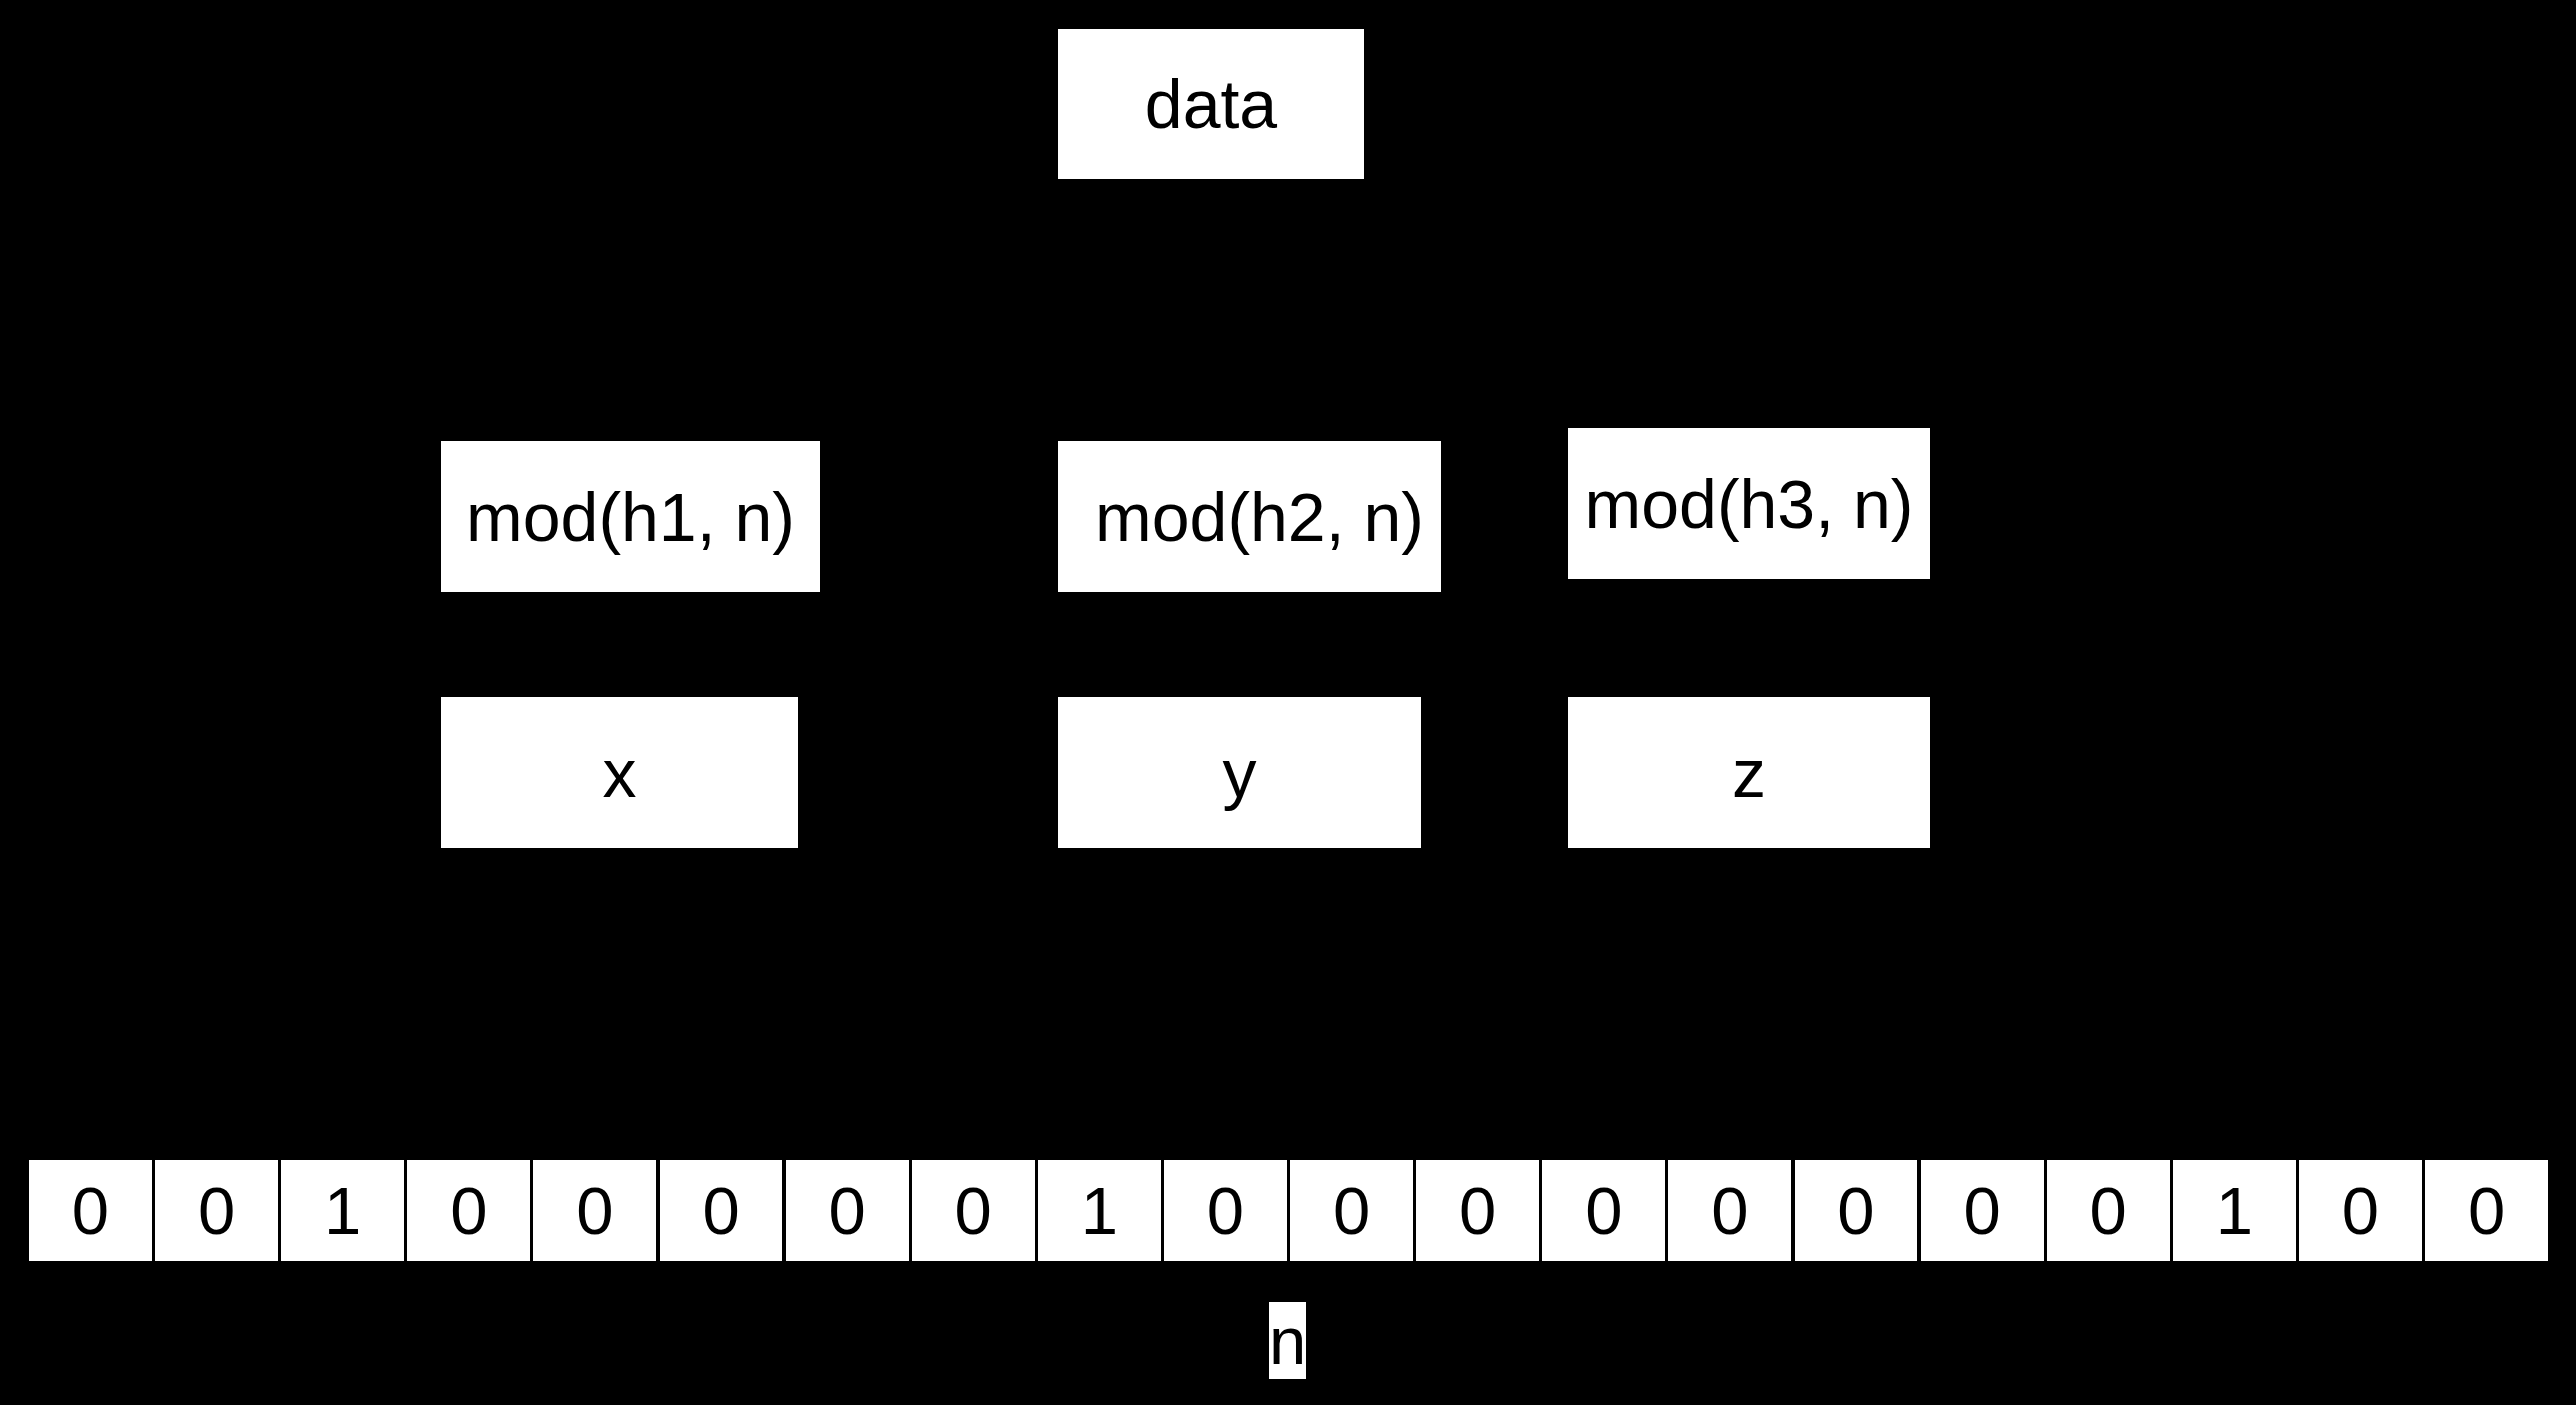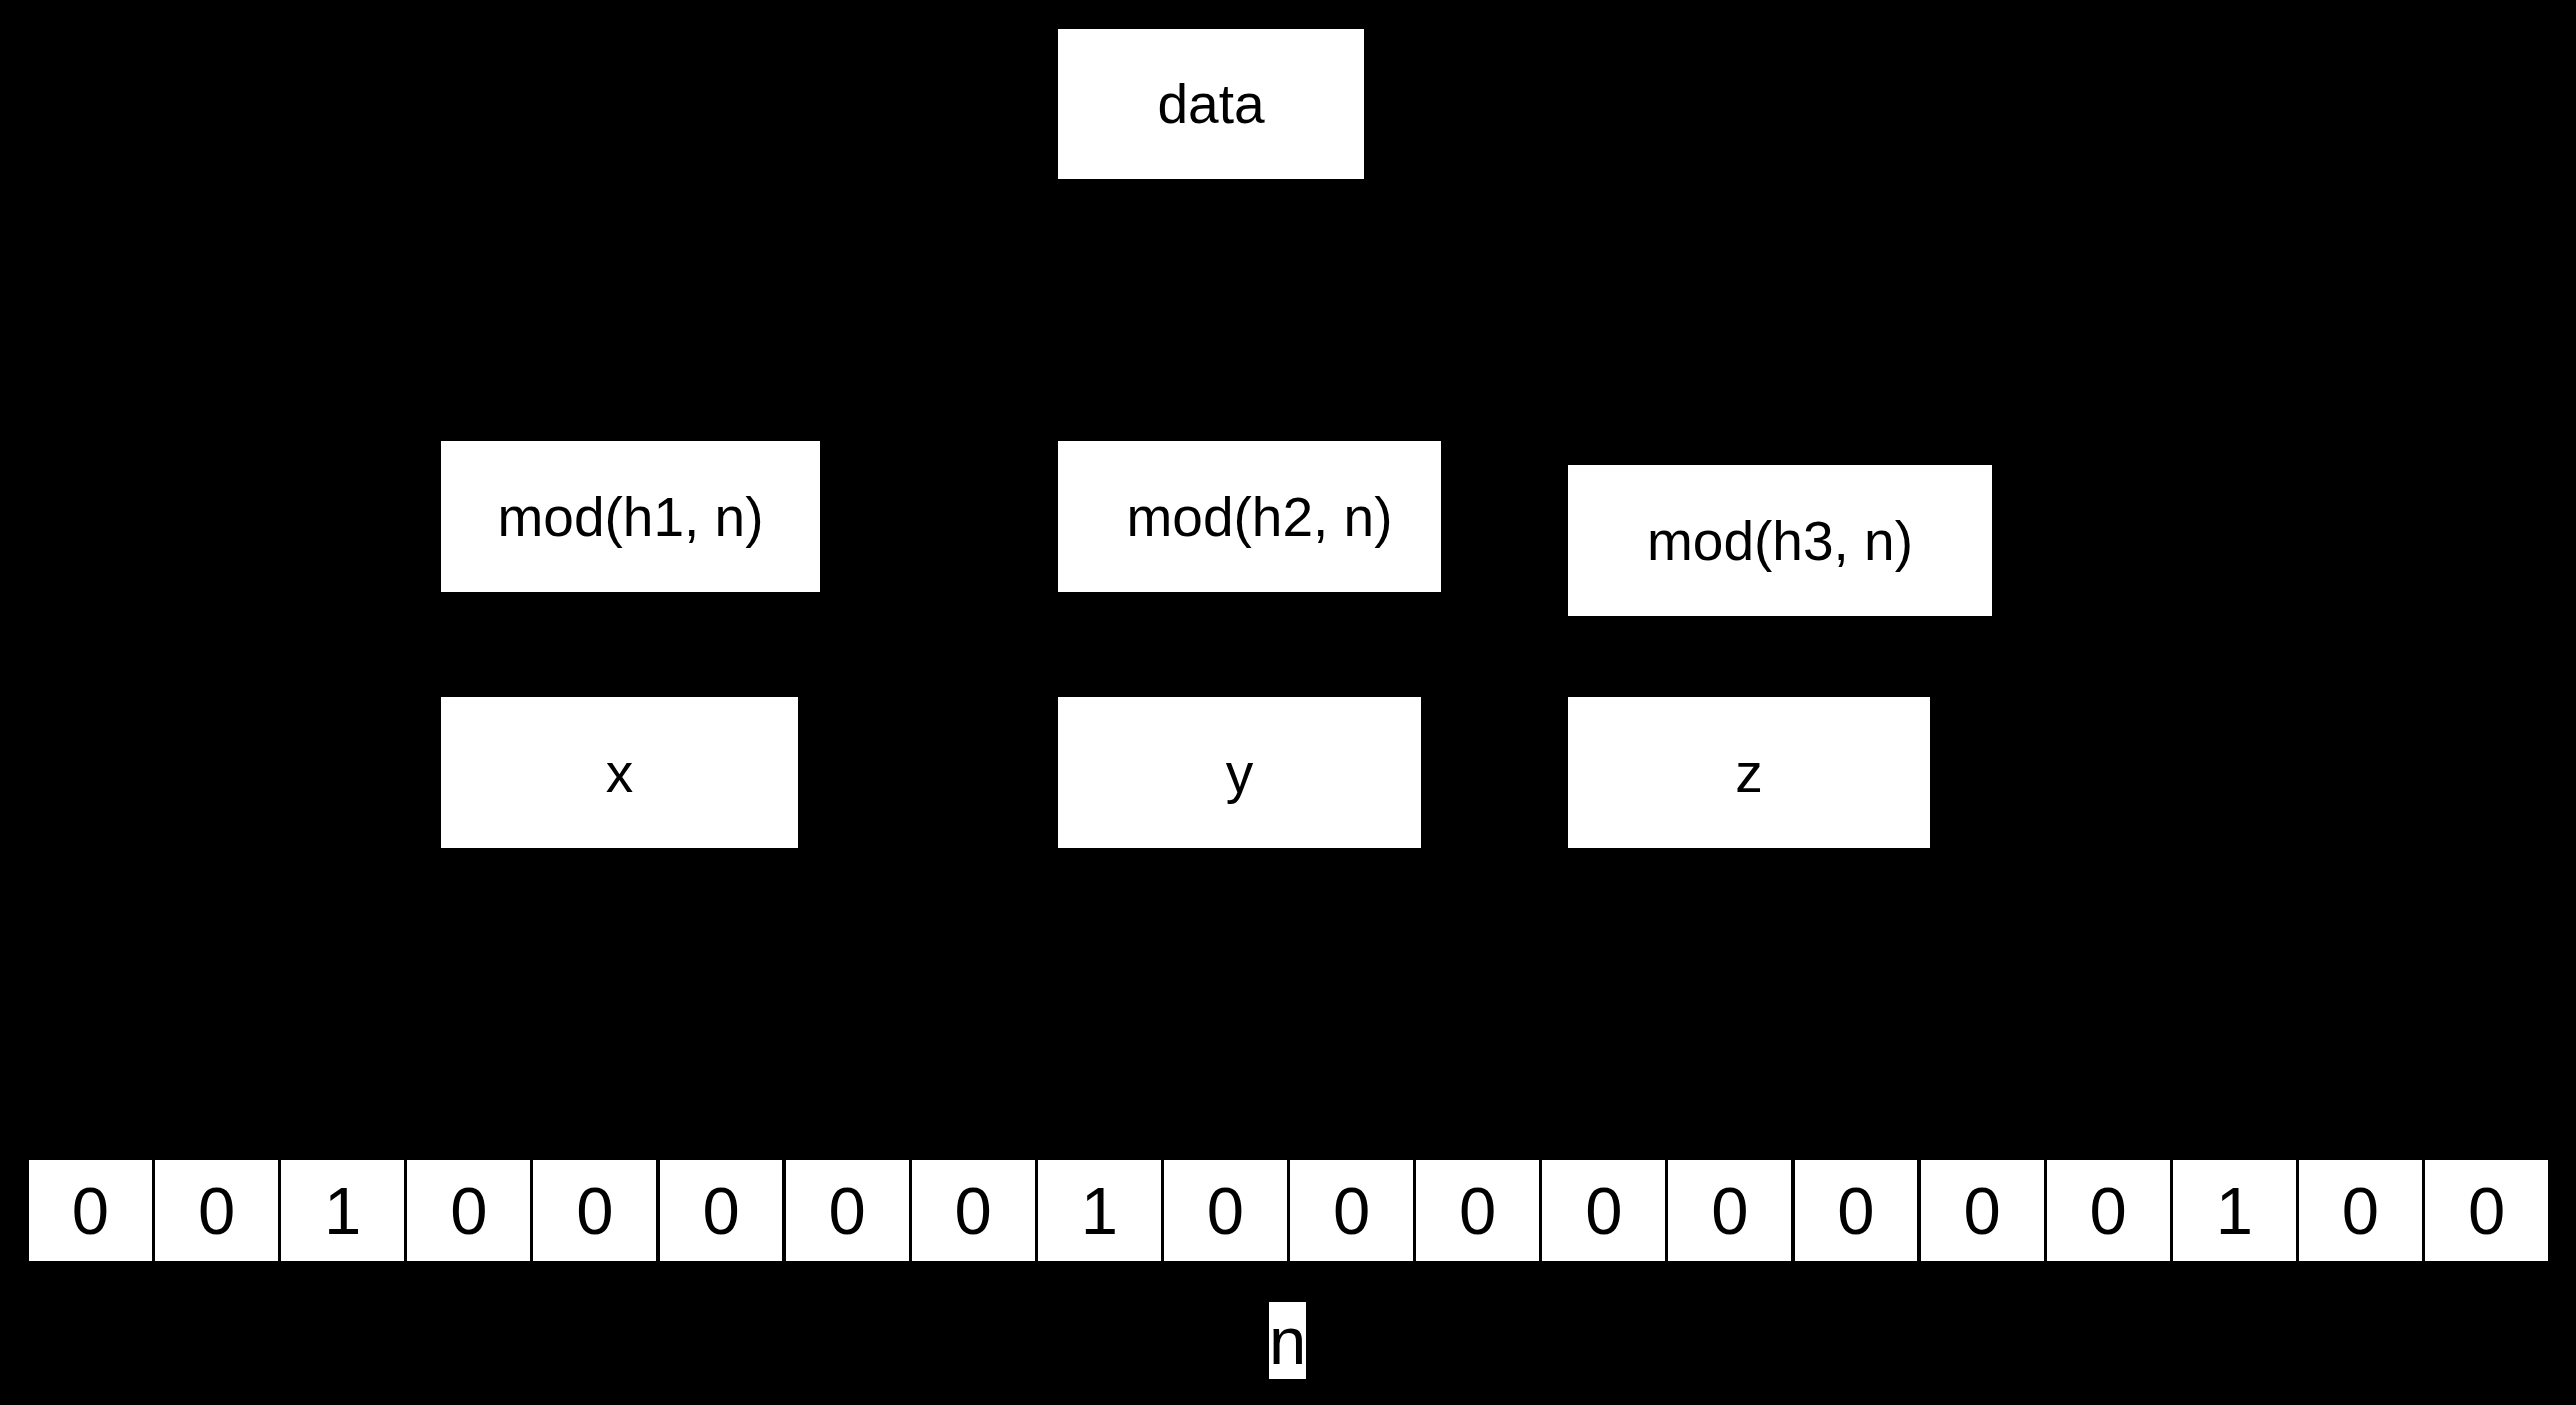--- a/index.html
+++ b/index.html
@@ -18,27 +18,27 @@
     position: absolute;
     inset: 0;
   }
   .node {
     position: absolute;
     background: var(--node-fill, #ffffff);
     color: var(--node-text, #000000);
     display: flex;
     align-items: center;
     justify-content: center;
-    font-size: 55px;
+    font-size: 68px;
     white-space: nowrap;
   }
   #box-data { left: 1058px; top: 29px;   width: 306px; height: 150px; }
   #box-h1   { left: 441px;  top: 441px;  width: 379px; height: 151px; }
   #box-h2   { left: 1058px; top: 441px;  width: 363px; height: 151px; padding-left: 20px; }
-  #box-h3   { left: 1568px; top: 465px;  width: 424px; height: 151px; }
+  #box-h3   { left: 1568px; top: 428px;  width: 362px; height: 151px; }
   #box-x    { left: 441px;  top: 697px; width: 357px; height: 151px; }
   #box-y    { left: 1058px; top: 697px; width: 363px; height: 151px; }
   #box-z    { left: 1568px; top: 697px; width: 362px; height: 151px; }
 
   #bit-array {
     position: absolute;
     left: 29px;
     top: 1160px;
     width: 2519px;
     height: 101px;

